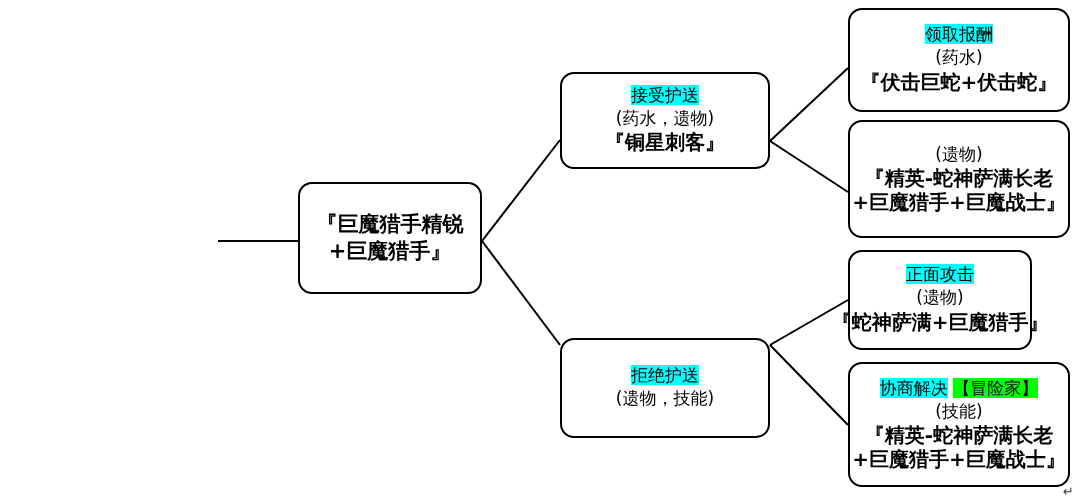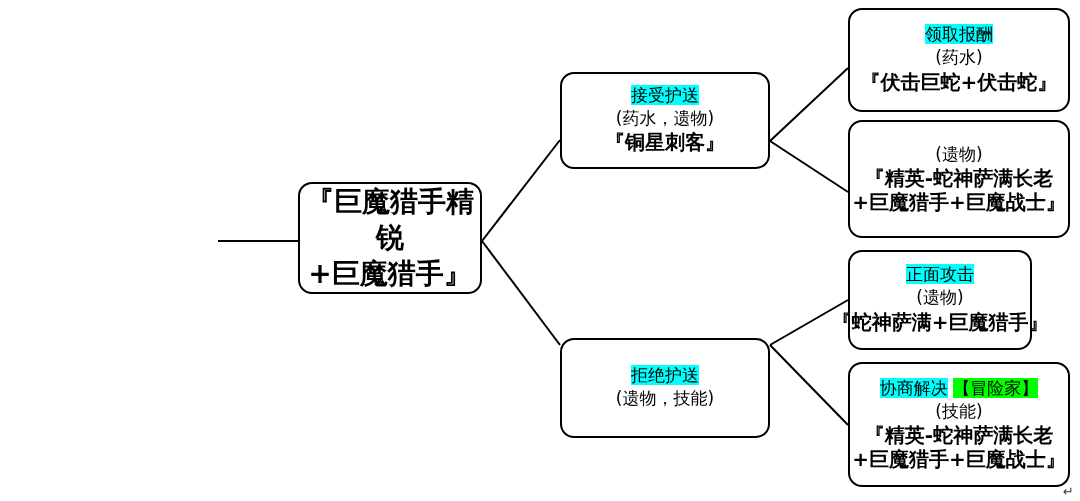--- a/index.html
+++ b/index.html
@@ -36,21 +36,21 @@
     text-align: center;
     color: #000000;
     line-height: 1.28;
     z-index: 2;
   }
   .node-root {
     font-size: 25px;
     font-weight: 400;
   }
   .node-stage {
-    font-size: 28px;
+    font-size: 21px;
     font-weight: 700;
   }
   .line-title {
     font-size: 17px;
     font-weight: 400;
     white-space: nowrap;
     margin-bottom: 1px;
   }
   .line-title .hl-cyan {
     background: #00ffff;

